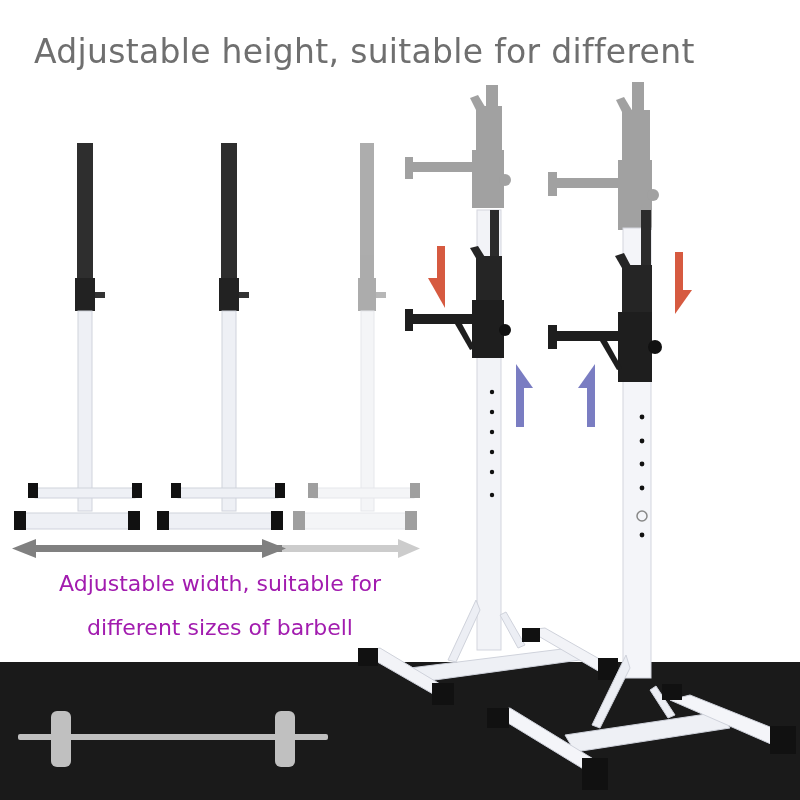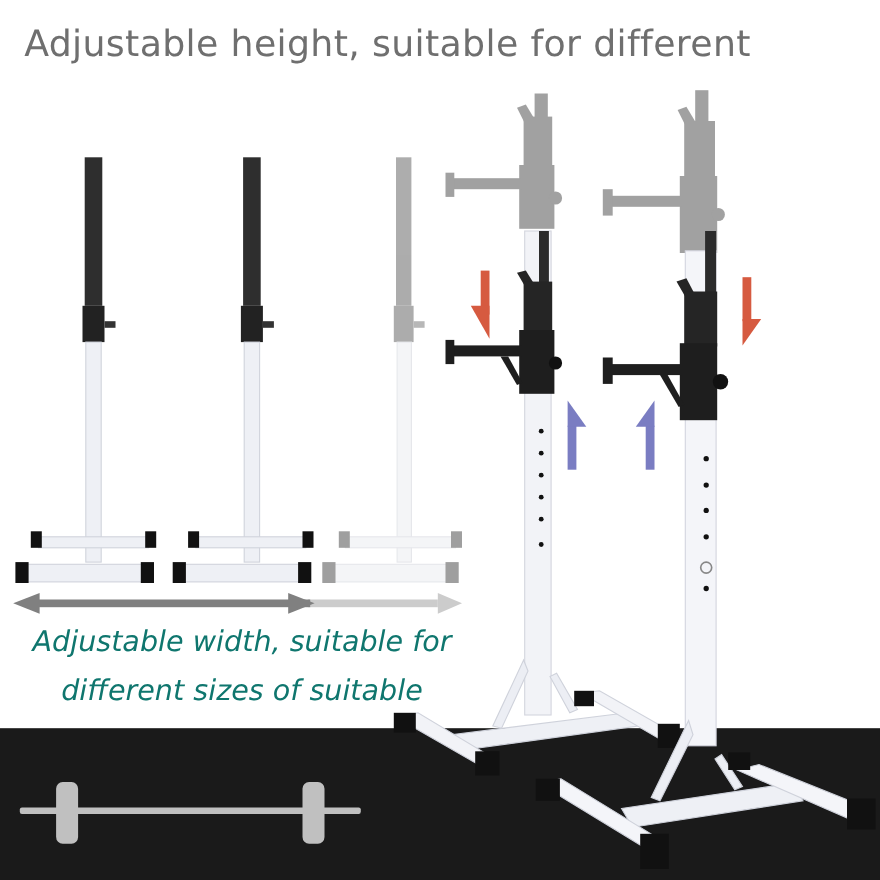--- a/index.html
+++ b/index.html
@@ -1,20 +1,20 @@
 <!DOCTYPE html>
 <html><head>
 <meta charset="utf-8">
 <style>
   html,body{margin:0;padding:0;}
   body{width:800px;height:800px;position:relative;overflow:hidden;background:#ffffff;font-family:"DejaVu Sans","Liberation Sans",sans-serif;}
   .floor{position:absolute;left:0;top:662px;width:800px;height:138px;background:#1a1a1a;}
-  .heading{position:absolute;left:18px;top:12px;color:#6f6f6f;font-size:33px;line-height:48px;letter-spacing:0.3px;margin:4px;font-weight:normal;}
+  .heading{position:absolute;left:18px;top:12px;color:#6f6f6f;font-size:33px;line-height:48px;letter-spacing:0.3px;margin:16px;font-weight:normal;}
   .heading span{display:block;}
-  .caption{position:absolute;left:0;top:562px;width:440px;text-align:center;color:#0f766e;font-size:26px;line-height:44px;font-style:italic;}
+  .caption{position:absolute;left:0;top:562px;width:440px;text-align:center;color:#a21caf;font-size:22px;line-height:44px;}
   .caption span{display:block;}
   svg{position:absolute;left:0;top:0;}
 </style>
 </head>
 <body>
 
 <div class="floor"></div>
 
 <h1 class="heading">
   <span>Adjustable height, suitable for different</span>
@@ -167,14 +167,14 @@
 
   <g fill="#c0c0c0">
     <rect x="18" y="734" width="310" height="6" rx="2"></rect>
     <rect x="51" y="711" width="20" height="56" rx="6"></rect>
     <rect x="275" y="711" width="20" height="56" rx="6"></rect>
   </g>
 </svg>
 
 <div class="caption">
   <span>Adjustable width, suitable for</span>
-  <span>different sizes of suitable</span>
+  <span>different sizes of barbell</span>
 </div>
 
 </body></html>

